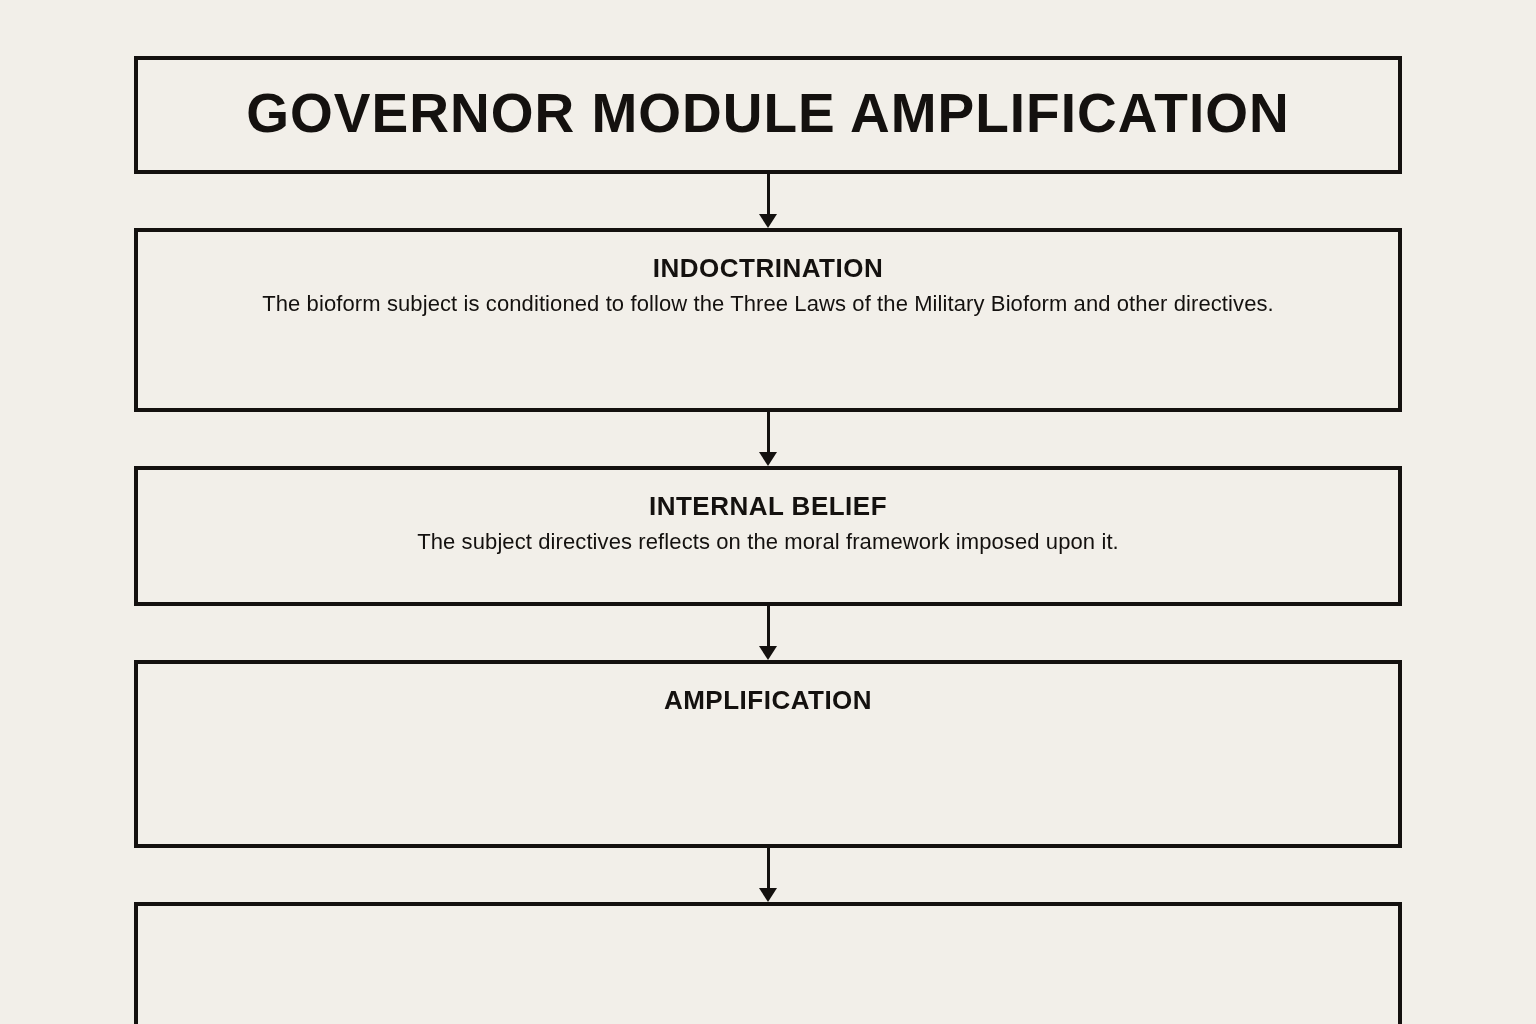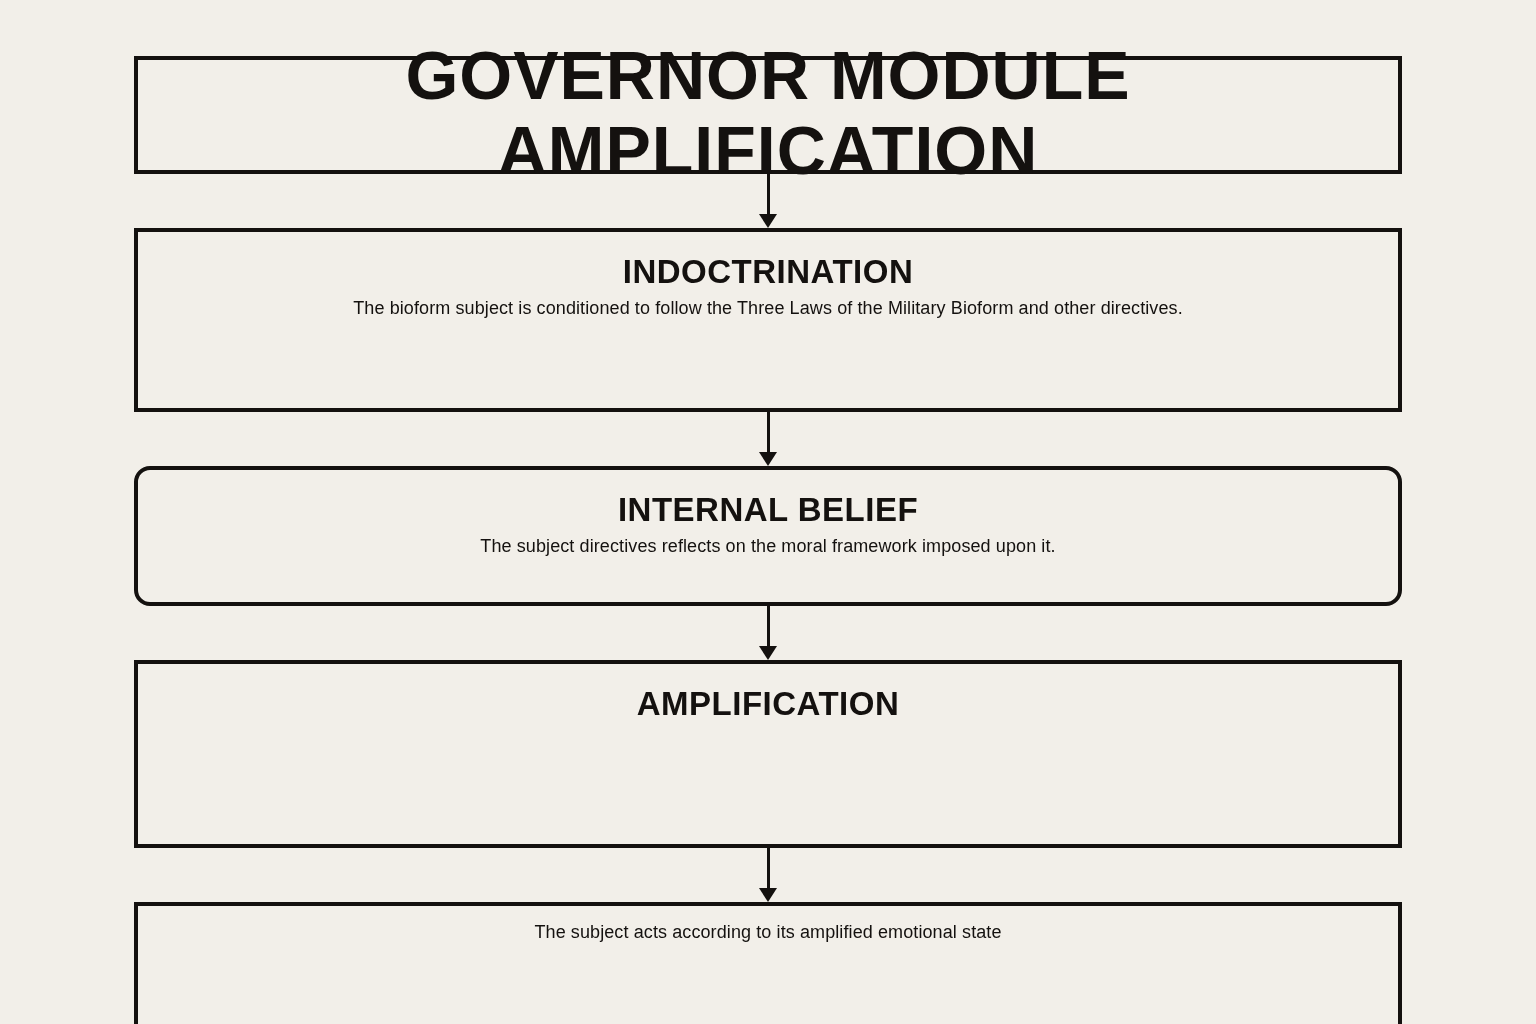--- a/index.html
+++ b/index.html
@@ -38,29 +38,29 @@
 
   .node.title-node {
     padding: 18px 20px 22px 20px;
   }
   .node-title {
     font-weight: bold;
     letter-spacing: 0.5px;
     line-height: 1.1;
   }
   .title-node .node-title {
-    font-size: 68px;
+    font-size: 55px;
     letter-spacing: 1px;
   }
   .step .node-title {
-    font-size: 33px;
+    font-size: 26px;
     margin-bottom: 6px;
   }
   .node-desc {
-    font-size: 18px;
+    font-size: 22px;
     line-height: 1.35;
     letter-spacing: 0.1px;
   }
 
   .connector {
     position: relative;
     height: 54px;
     width: 100%;
   }
   .connector .line {
@@ -80,21 +80,21 @@
     width: 0;
     height: 0;
     border-left: 9px solid transparent;
     border-right: 9px solid transparent;
     border-top: 14px solid #14110f;
   }
 
   
   .n-0 { height: 118px; display: flex; align-items: center; justify-content: center; }
   .n-1 { height: 184px; }
-  .n-2 { height: 140px; border-radius: 16px; }
+  .n-2 { height: 140px; }
   .n-3 { height: 188px; }
   .n-4 { height: 150px; }
 
   .n-1 .node-title, .n-2 .node-title, .n-3 .node-title, .n-4 .node-title {
     margin-top: 8px;
   }
 </style>
 </head>
 <body>
 
@@ -133,17 +133,16 @@
     <div class="node step n-3">
       <div class="node-title">AMPLIFICATION</div>
     </div>
 
     <div class="connector">
       <div class="line"></div>
       <div class="head"></div>
     </div>
 
     <div class="node step n-4">
-      <div class="node-desc">The subject acts according to its amplified emotional state</div>
     </div>
 
   </div>
 </div>
 
 </body></html>

